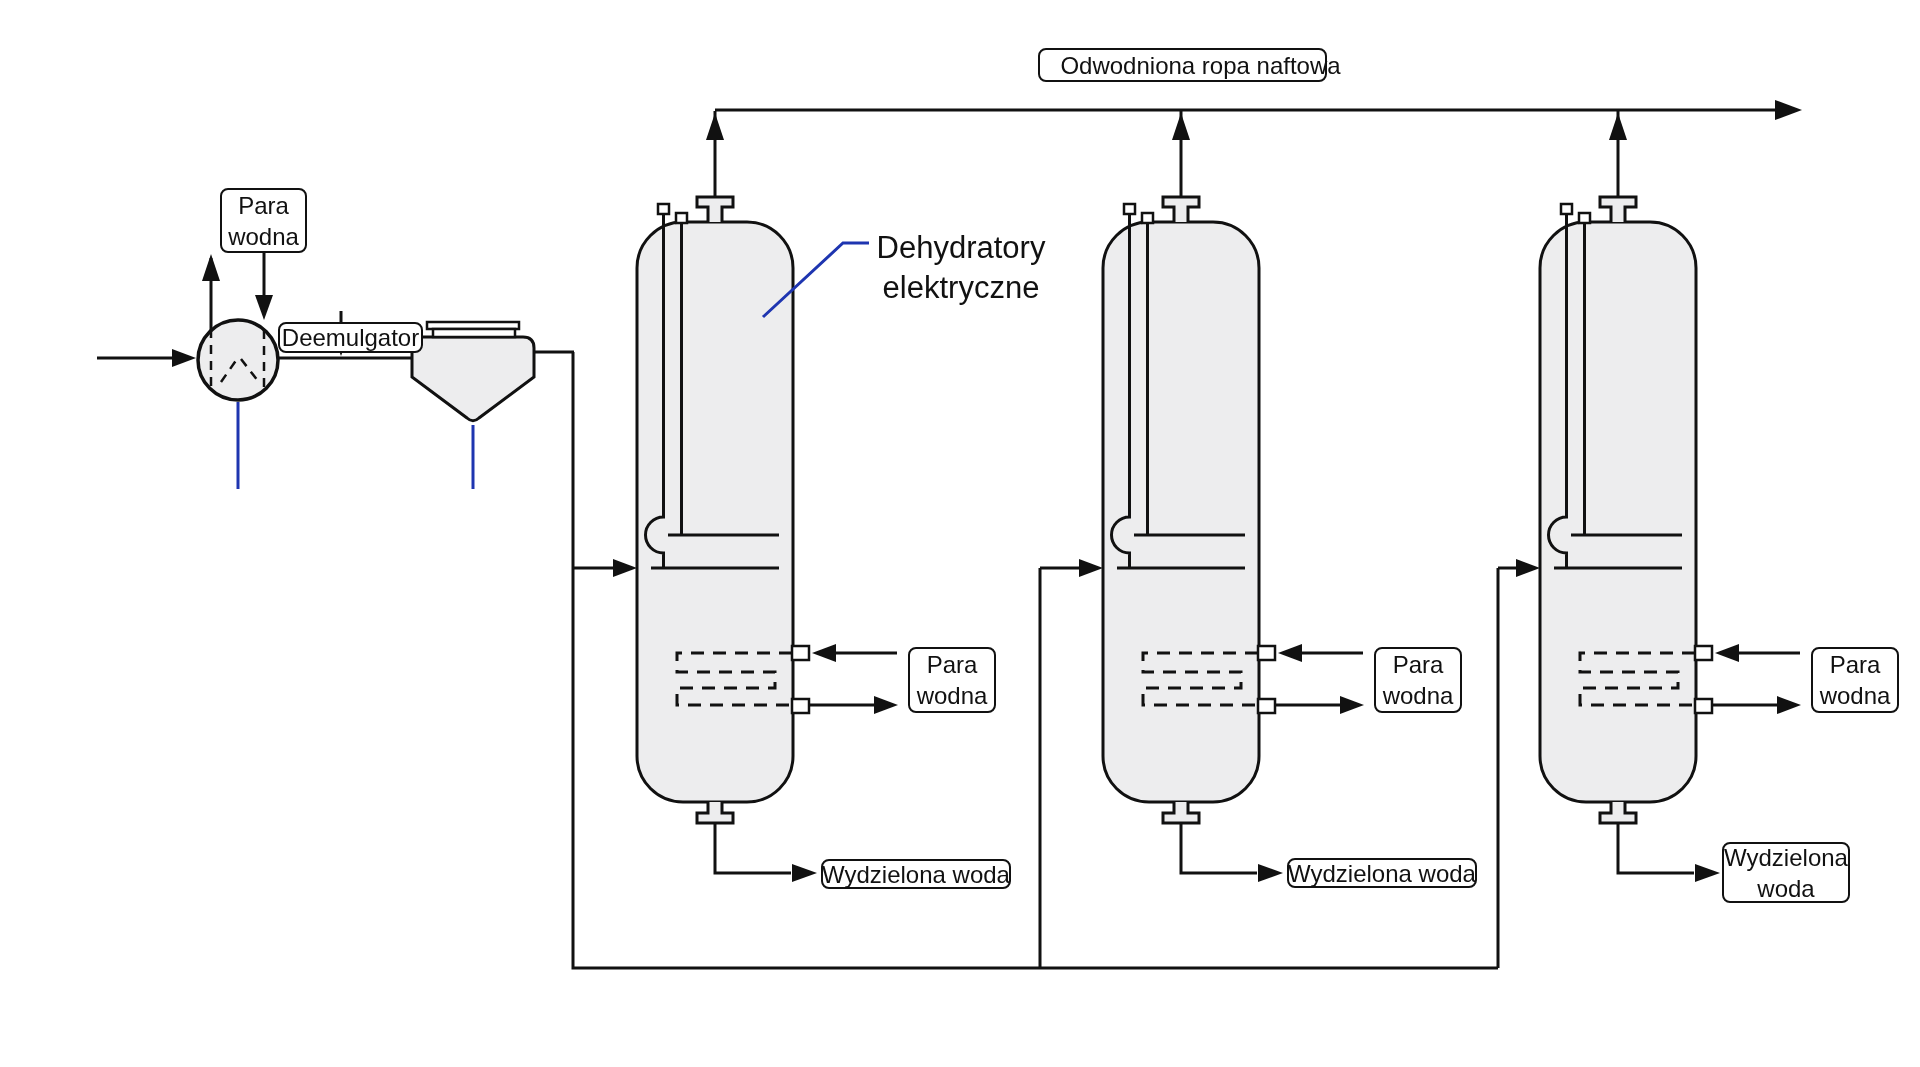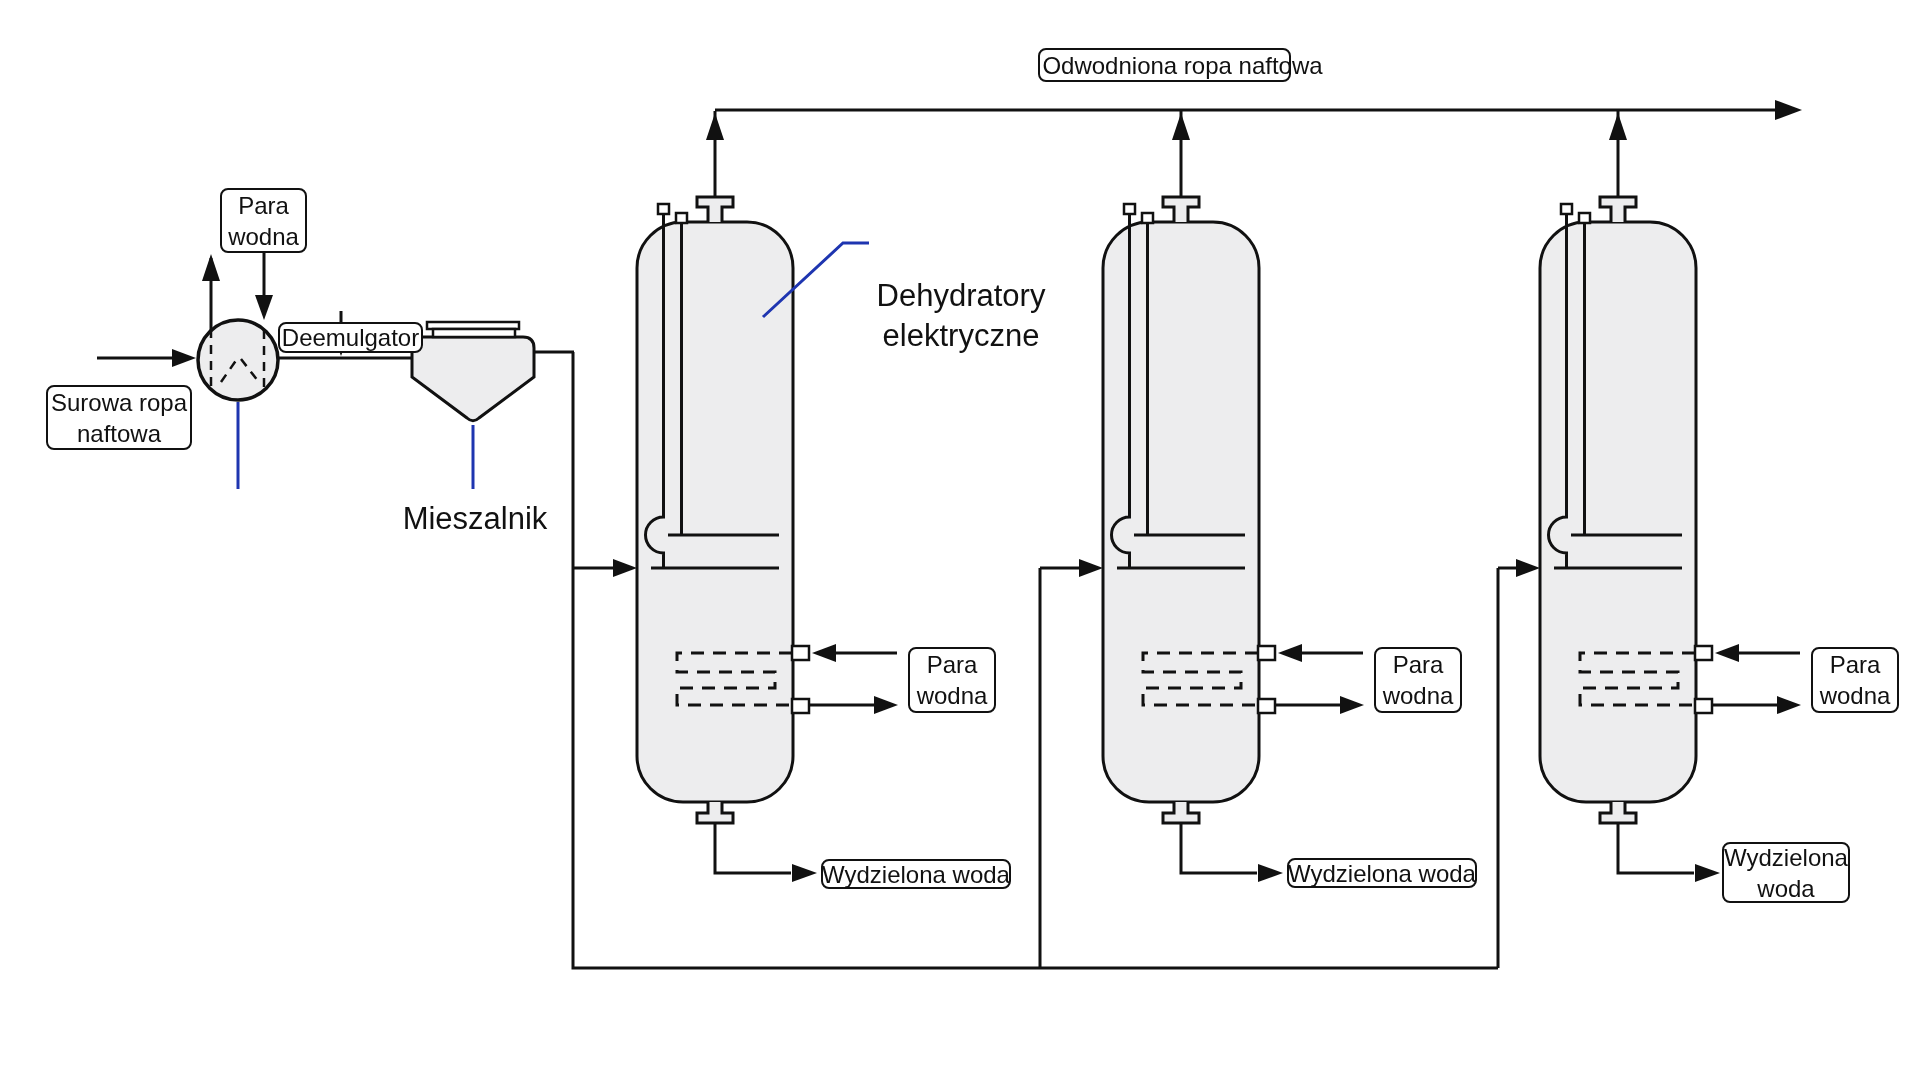--- a/index.html
+++ b/index.html
@@ -24,21 +24,21 @@
   .accent{fill:none;stroke:var(--accent);stroke-width:3;}
   .box{
     position:absolute;display:flex;align-items:center;justify-content:center;
     text-align:center;background:var(--labelbg);border:2.5px solid var(--line);
     border-radius:8px;font-size:24px;line-height:31px;color:var(--line);
   }
   .nowrap{white-space:nowrap;}
   .plain{
     position:absolute;text-align:center;font-size:31px;line-height:46px;color:var(--line);
   }
-  .plain.tight{line-height:40px;margin-top:48px;}
+  .plain.tight{line-height:40px;}
 </style>
 </head>
 <body>
 
 <div id="stage">
 
   <svg id="piping" width="1920" height="1067" viewBox="0 0 1920 1067">
     <defs>
       <g id="vessel">
         <rect class="vf ln" x="637" y="222" width="156" height="580" rx="46"></rect>
@@ -111,33 +111,30 @@
     <use href="#vessel" x="466"></use>
     <use href="#vessel" x="903"></use>
 
     <g>
       <path class="accent" d="M238 402 V489"></path>
       <path class="accent" d="M473 425 V489"></path>
       <path class="accent" d="M763 317 L843 243 H869"></path>
     </g>
   </svg>
 
-  <div class="box" style="left:46px;top:385px;width:146px;height:65px;">
-    <span>Surowa ropa naftowa</span>
-  </div>
 
   <div class="box" style="left:220px;top:188px;width:87px;height:65px;">
     <span>Para wodna</span>
   </div>
 
   <div class="box nowrap" style="left:278px;top:280px;width:145px;height:31px;margin-top:42px;">
     <span>Deemulgator</span>
   </div>
 
-  <div class="box nowrap" style="left:1038px;top:48px;width:253px;height:34px;padding-left:36px;">
+  <div class="box nowrap" style="left:1038px;top:48px;width:289px;height:34px;padding-left:36px;">
     <span>Odwodniona ropa naftowa</span>
   </div>
 
   <div class="box" style="left:908px;top:647px;width:88px;height:66px;">
     <span>Para wodna</span>
   </div>
   <div class="box" style="left:1374px;top:647px;width:88px;height:66px;">
     <span>Para wodna</span>
   </div>
   <div class="box" style="left:1811px;top:647px;width:88px;height:66px;">
@@ -148,17 +145,16 @@
     <span>Wydzielona woda</span>
   </div>
   <div class="box nowrap" style="left:1287px;top:858px;width:190px;height:30px;">
     <span>Wydzielona woda</span>
   </div>
   <div class="box" style="left:1722px;top:842px;width:128px;height:61px;">
     <span>Wydzielona woda</span>
   </div>
 
 
-  <div class="plain" style="left:345px;top:496px;width:260px;">Mieszalnik</div>
 
   <div class="plain tight" style="left:846px;top:228px;width:230px;">Dehydratory elektryczne</div>
 
 </div>
 
 </body></html>

